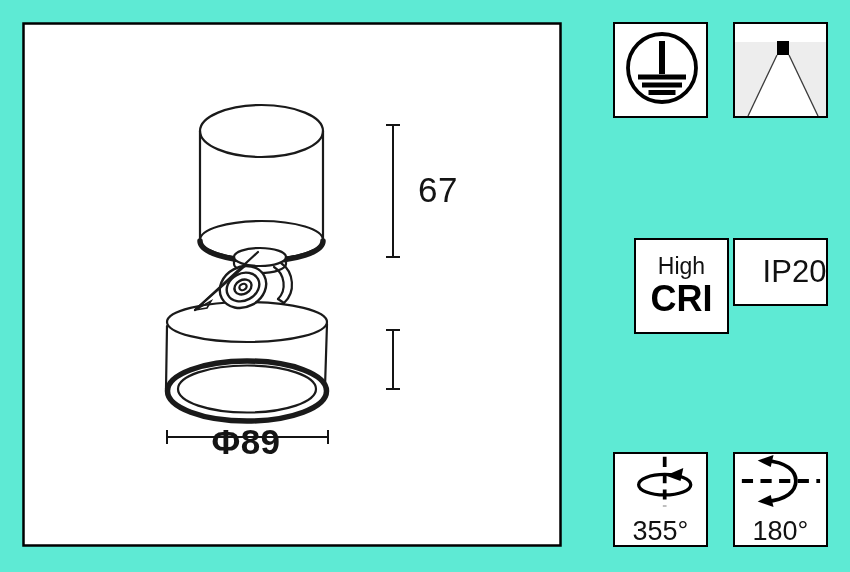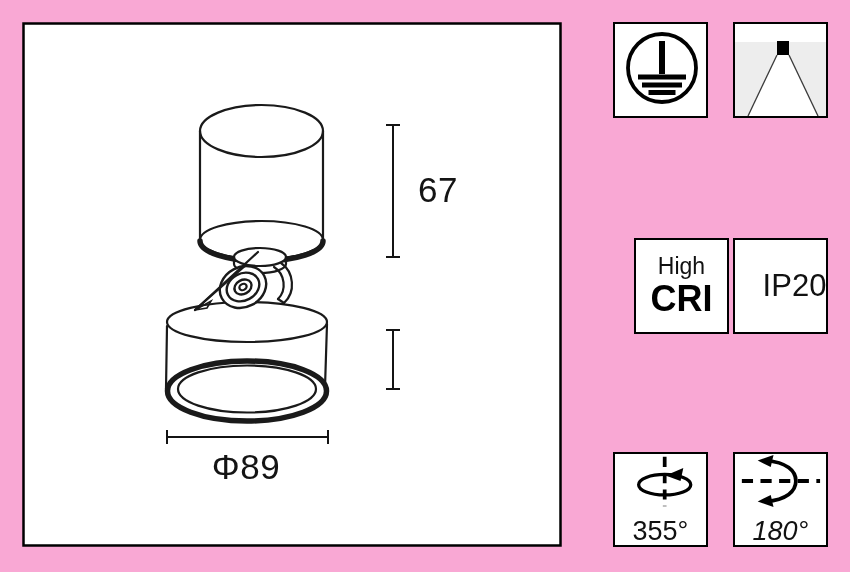--- a/index.html
+++ b/index.html
@@ -1,17 +1,17 @@
 <!DOCTYPE html>
 <html><head>
 <meta charset="utf-8">
 <style>
   html,body{margin:0;padding:0;background:#fff;}
   .stage{
-    position:relative;width:850px;height:572px;background:#f9a8d4;
+    position:relative;width:850px;height:572px;background:#5eead4;
     font-family:"Liberation Sans", sans-serif;overflow:hidden;color:#141414;
   }
   .abs{position:absolute;}
   svg{display:block;}
   .ln{fill:none;stroke:#1a1a1a;stroke-width:2.2;stroke-linecap:round;}
   .lnw{fill:#fff;stroke:#1a1a1a;stroke-width:2.2;}
   .dimln{fill:none;stroke:#141414;stroke-width:2;stroke-linecap:butt;}
   .dim{
     position:absolute;display:flex;align-items:center;justify-content:center;
     font-size:35px;color:#141414;letter-spacing:0.5px;white-space:nowrap;
@@ -82,21 +82,21 @@
       <line class="dimln" x1="364" y1="367" x2="378" y2="367"></line>
     </g>
     <g>
       <line class="dimln" x1="145" y1="415" x2="306" y2="415"></line>
       <line class="dimln" x1="145" y1="408" x2="145" y2="422"></line>
       <line class="dimln" x1="306" y1="408" x2="306" y2="422"></line>
     </g>
   </svg>
 
   <div class="dim" style="left:410px;top:166px;width:56px;height:48px;">67</div>
-  <div class="dim" style="left:196px;top:444px;width:100px;height:46px;">Φ89</div>
+  <div class="dim" style="left:196px;top:419px;width:100px;height:46px;font-weight:bold;">Φ89</div>
 
   <div class="badge b-earth" style="left:613px;top:22px;height:96px;">
     <svg width="91" height="91" viewBox="0 0 91 91">
       <circle cx="47" cy="43" r="34" fill="none" stroke="#000" stroke-width="3.8"></circle>
       <line x1="47" y1="16" x2="47" y2="49" stroke="#000" stroke-width="6"></line>
       <line x1="23" y1="52" x2="71" y2="52" stroke="#000" stroke-width="5"></line>
       <line x1="27" y1="60" x2="67" y2="60" stroke="#000" stroke-width="5"></line>
       <line x1="33.5" y1="67.5" x2="60.5" y2="67.5" stroke="#000" stroke-width="5"></line>
     </svg>
   </div>
@@ -110,34 +110,34 @@
       <line x1="54" y1="31" x2="83" y2="92" stroke="#3a3a3a" stroke-width="1.3"></line>
       <rect x="42" y="17" width="12" height="14" fill="#000"></rect>
     </svg>
   </div>
 
   <div class="badge" style="left:613px;top:238px;height:96px;margin-left:21px;">
     <div class="cri-top">High</div>
     <div class="cri-main">CRI</div>
   </div>
 
-  <div class="badge" style="left:733px;top:238px;height:96px;padding-left:28px;">
+  <div class="badge" style="left:733px;top:238px;height:68px;padding-left:28px;">
     <div class="ip-text">IP20</div>
   </div>
 
   <div class="badge" style="left:613px;top:452px;height:95px;">
     <svg width="91" height="58" viewBox="0 0 91 58">
       <ellipse cx="50" cy="33" rx="28" ry="11" fill="none" stroke="#000" stroke-width="3.5"></ellipse>
       <line x1="50" y1="3" x2="50" y2="56" stroke="#000" stroke-width="4" stroke-dasharray="11 6.5"></line>
       <polygon points="51,23 70,15 67,29" fill="#000"></polygon>
     </svg>
     <div class="badge-label">355°</div>
   </div>
 
-  <div class="badge" style="left:733px;top:452px;height:95px;font-style:italic;">
+  <div class="badge" style="left:733px;top:452px;height:95px;">
     <svg width="91" height="58" viewBox="0 0 91 58">
       <line x1="4" y1="29" x2="88" y2="29" stroke="#000" stroke-width="4.5" stroke-dasharray="12 8"></line>
       <path d="M30,7 C52,9 62,18 62,29 C62,40 52,49 30,51" fill="none" stroke="#000" stroke-width="4"></path>
       <polygon points="21,7 38,1 35,14" fill="#000"></polygon>
       <polygon points="21,51 35,44 38,57" fill="#000"></polygon>
     </svg>
     <div class="badge-label">180°</div>
   </div>
 
 </div>

